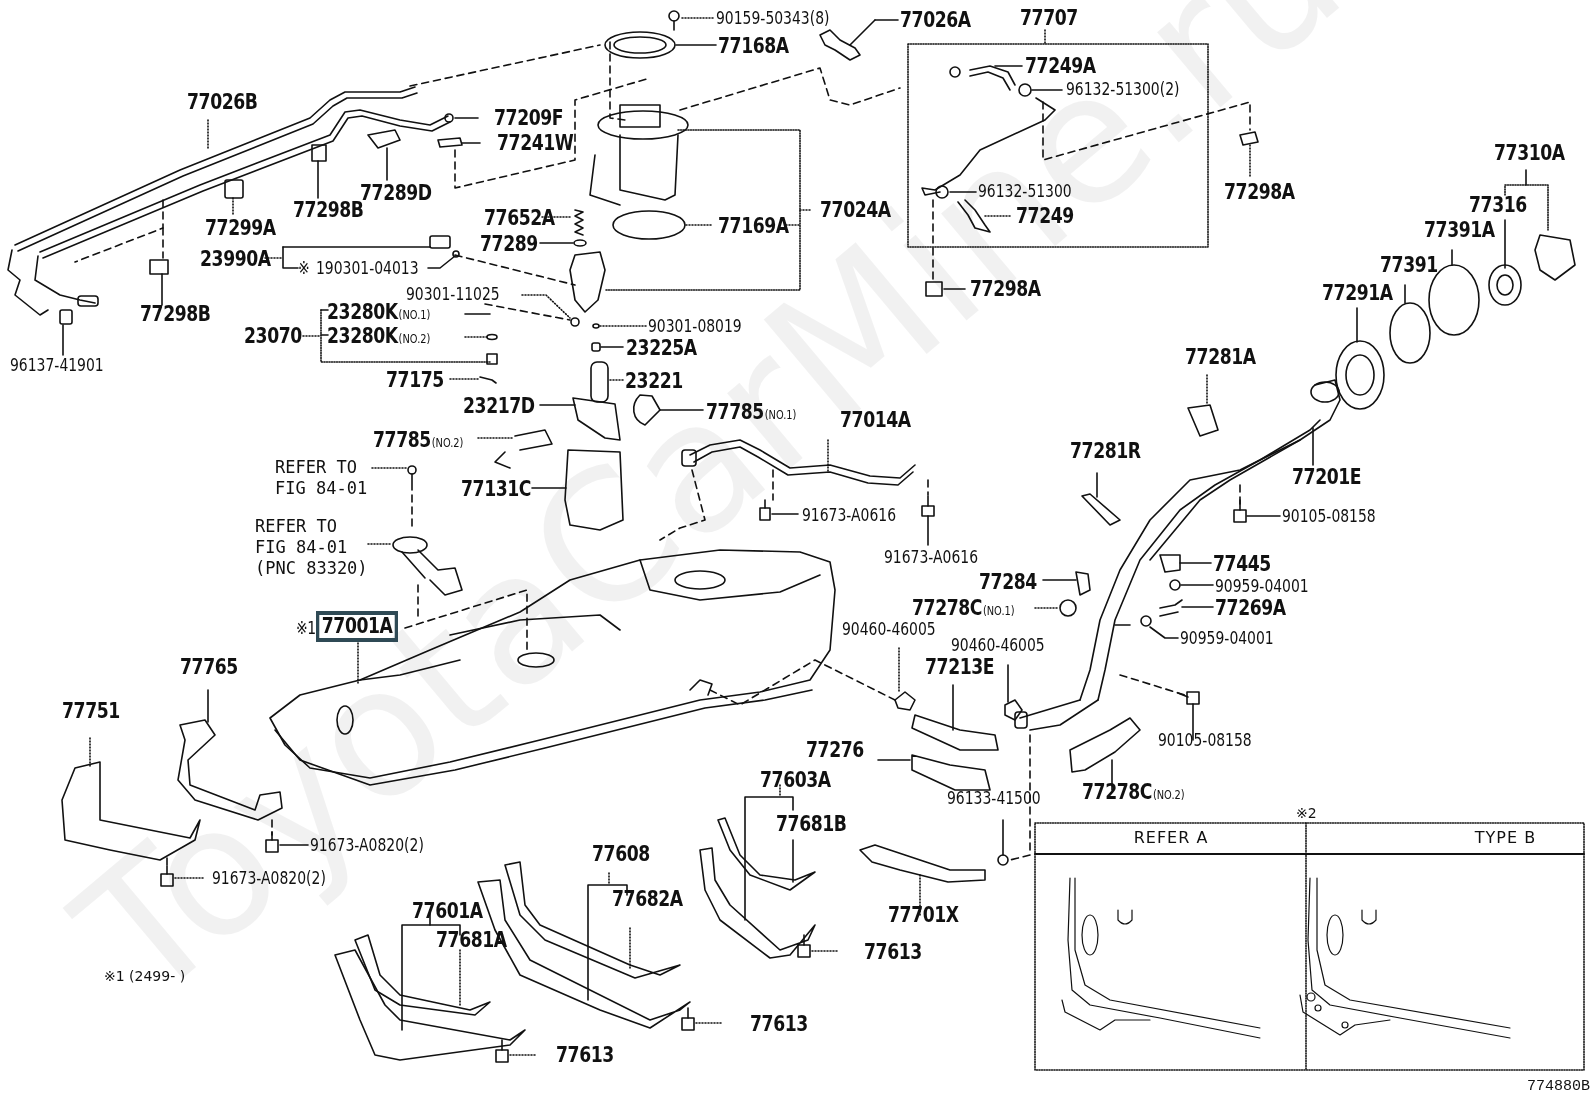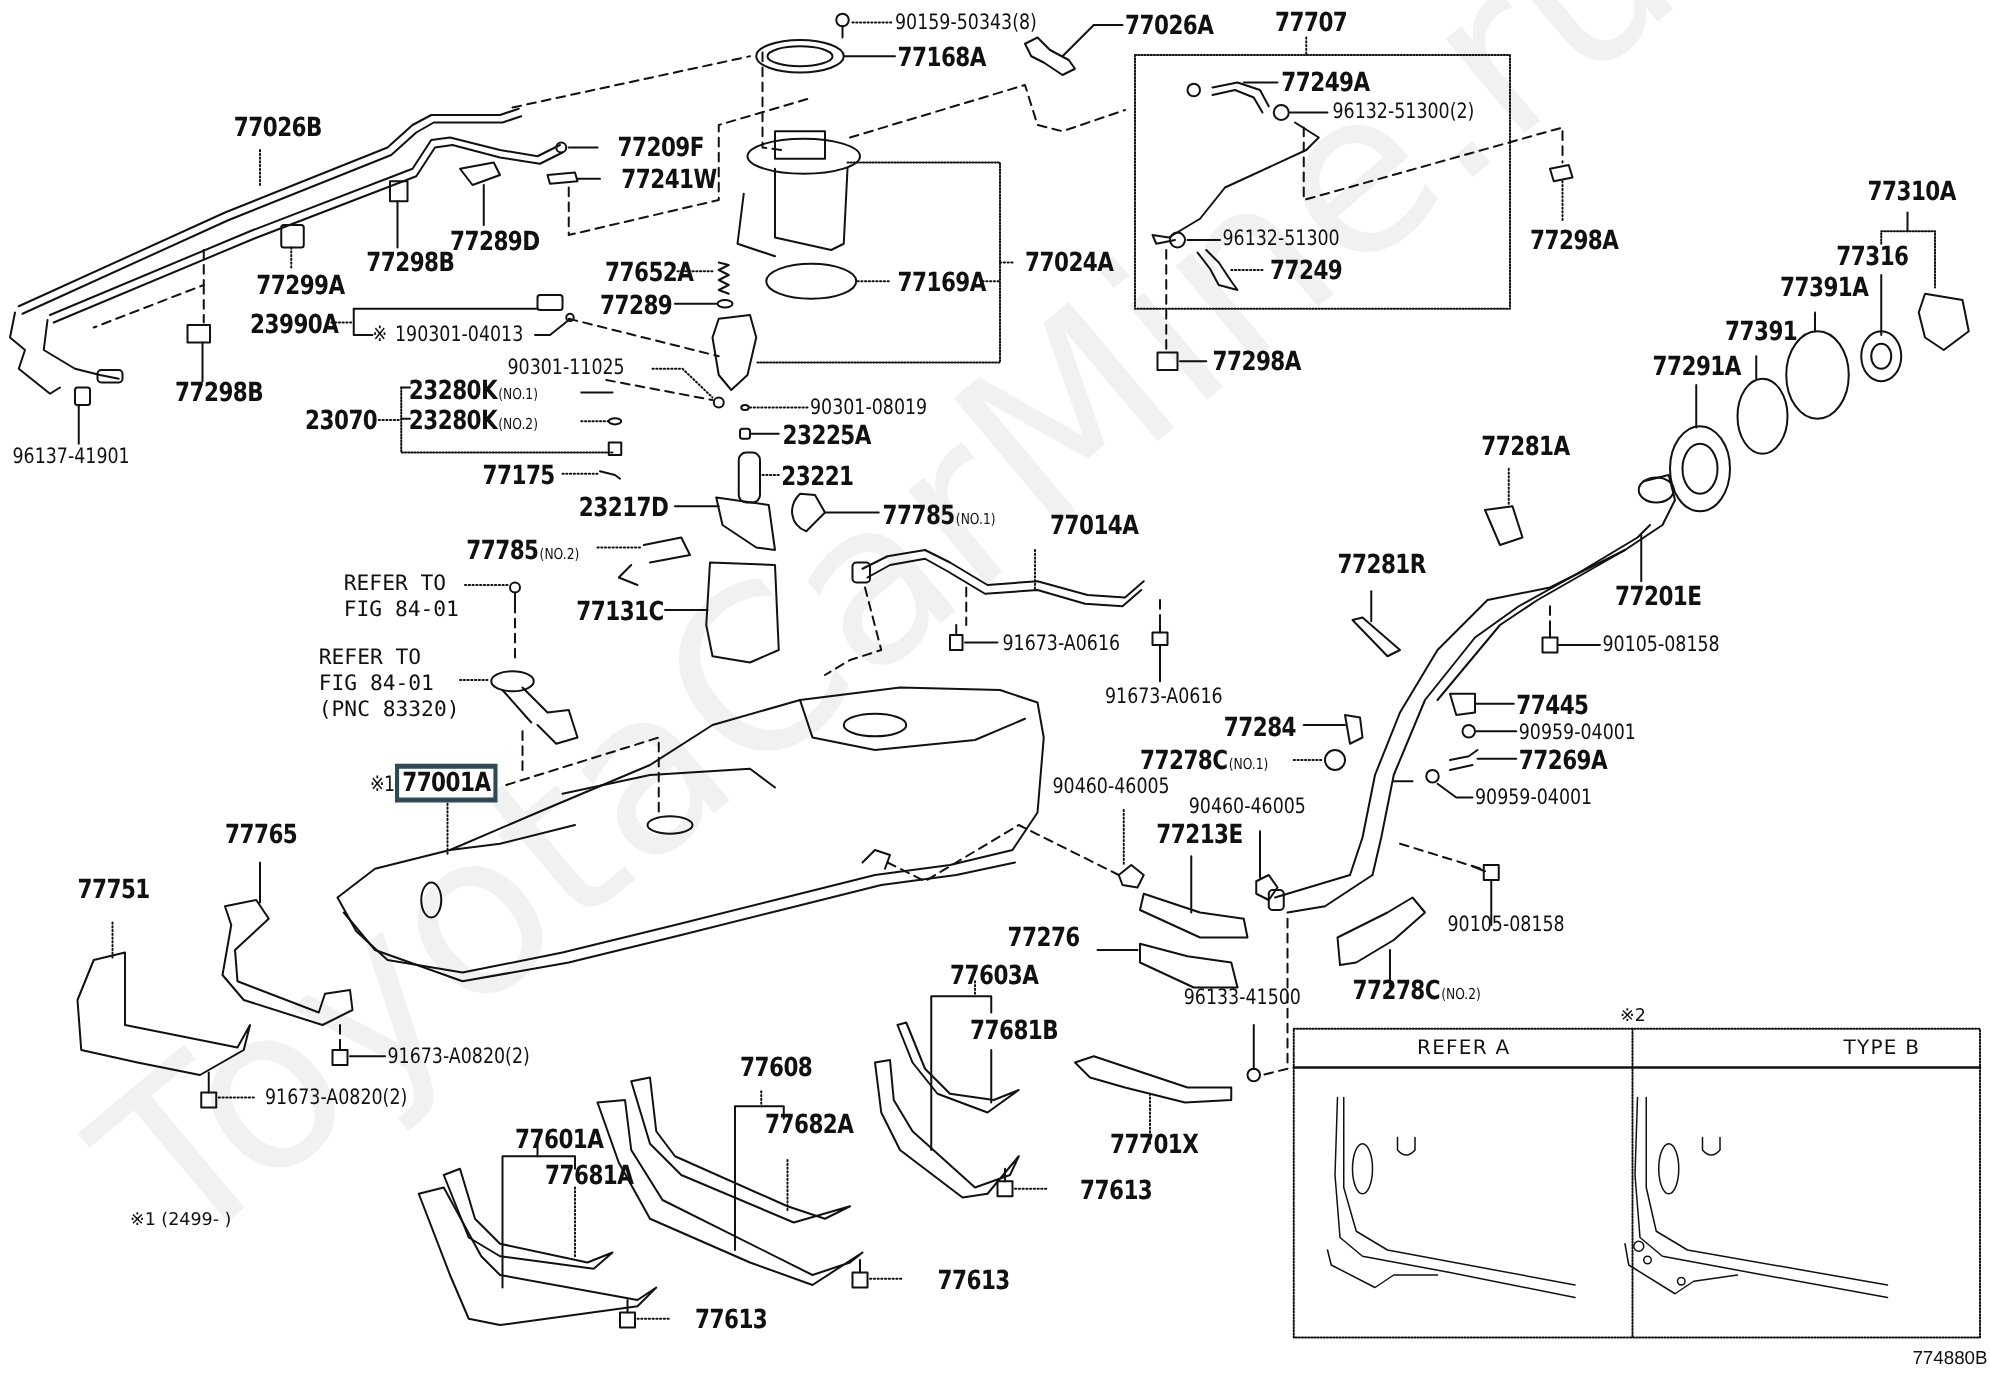--- a/index.html
+++ b/index.html
@@ -12,21 +12,21 @@
   .lbl.sm { font-size: 17px; font-weight: normal; letter-spacing: 0; }
   .lbl.ref { font-family: "DejaVu Sans Mono", monospace; font-weight: normal; font-size: 17px; transform: none; letter-spacing: 0; }
   .sub { font-size: 12px; font-weight: normal; letter-spacing: 0; margin-left: 1px; }
   .hl { border: 4px solid #2f4a55; padding: 1px 3px; }
   .mark { font-weight: normal; font-size: 17px; }
   .type-header { position: absolute; font-family: "DejaVu Sans", sans-serif; font-size: 16px;
                  text-align: center; letter-spacing: 1px; }
   .watermark { position: absolute; left: 40px; top: 880px; font-family: "DejaVu Sans", sans-serif;
                font-size: 180px; color: #000; opacity: 0.05; transform: rotate(-40deg); transform-origin: left top;
                white-space: nowrap; pointer-events: none; }
-  .figno { position: absolute; right: 2px; bottom: 4px; font-family: Liberation Sans, sans-serif; font-size: 15px; }
+  .figno { position: absolute; right: 2px; bottom: 4px; font-family: Liberation Mono, monospace; font-size: 15px; }
   .footnote { position: absolute; font-family: "DejaVu Sans", sans-serif; font-size: 14px; }
 </style>
 </head>
 <body>
 
 <div id="stage">
 
 <svg id="art" viewBox="0 0 1592 1099" fill="none" stroke="#111" stroke-width="1.6" stroke-linecap="round" stroke-linejoin="round">
 
   <g>

